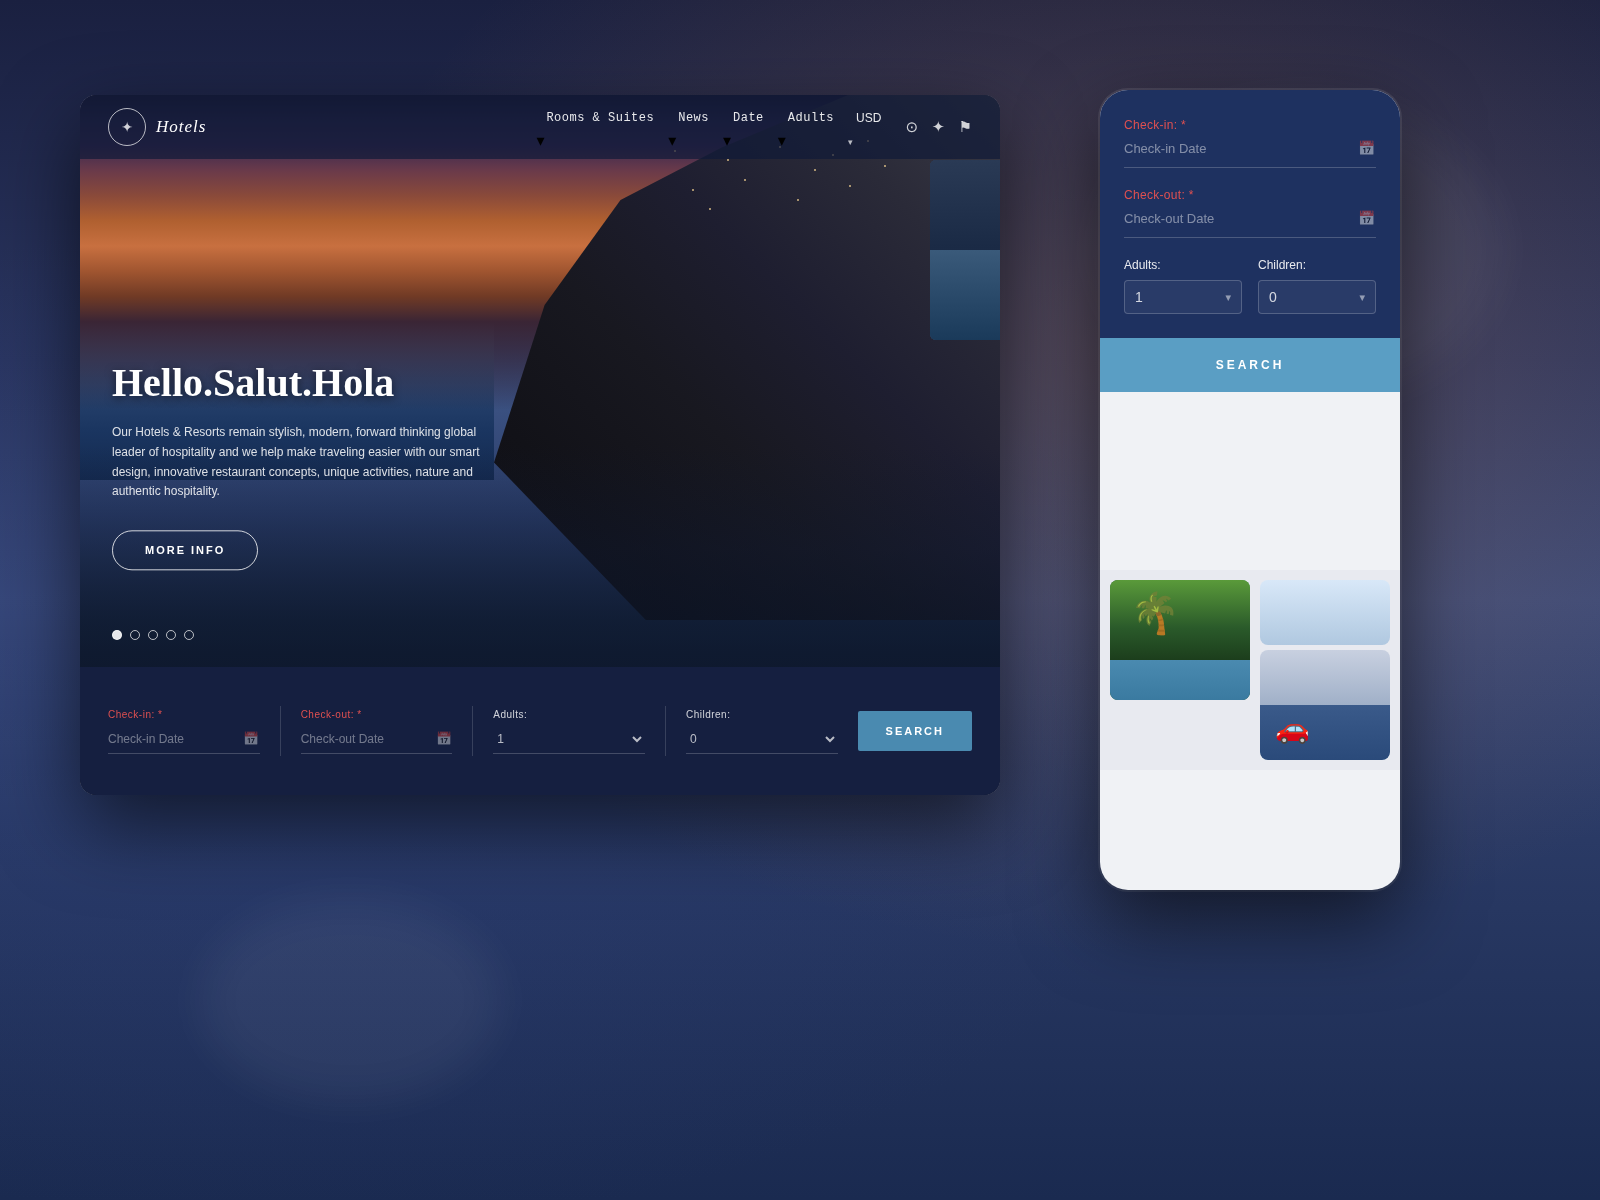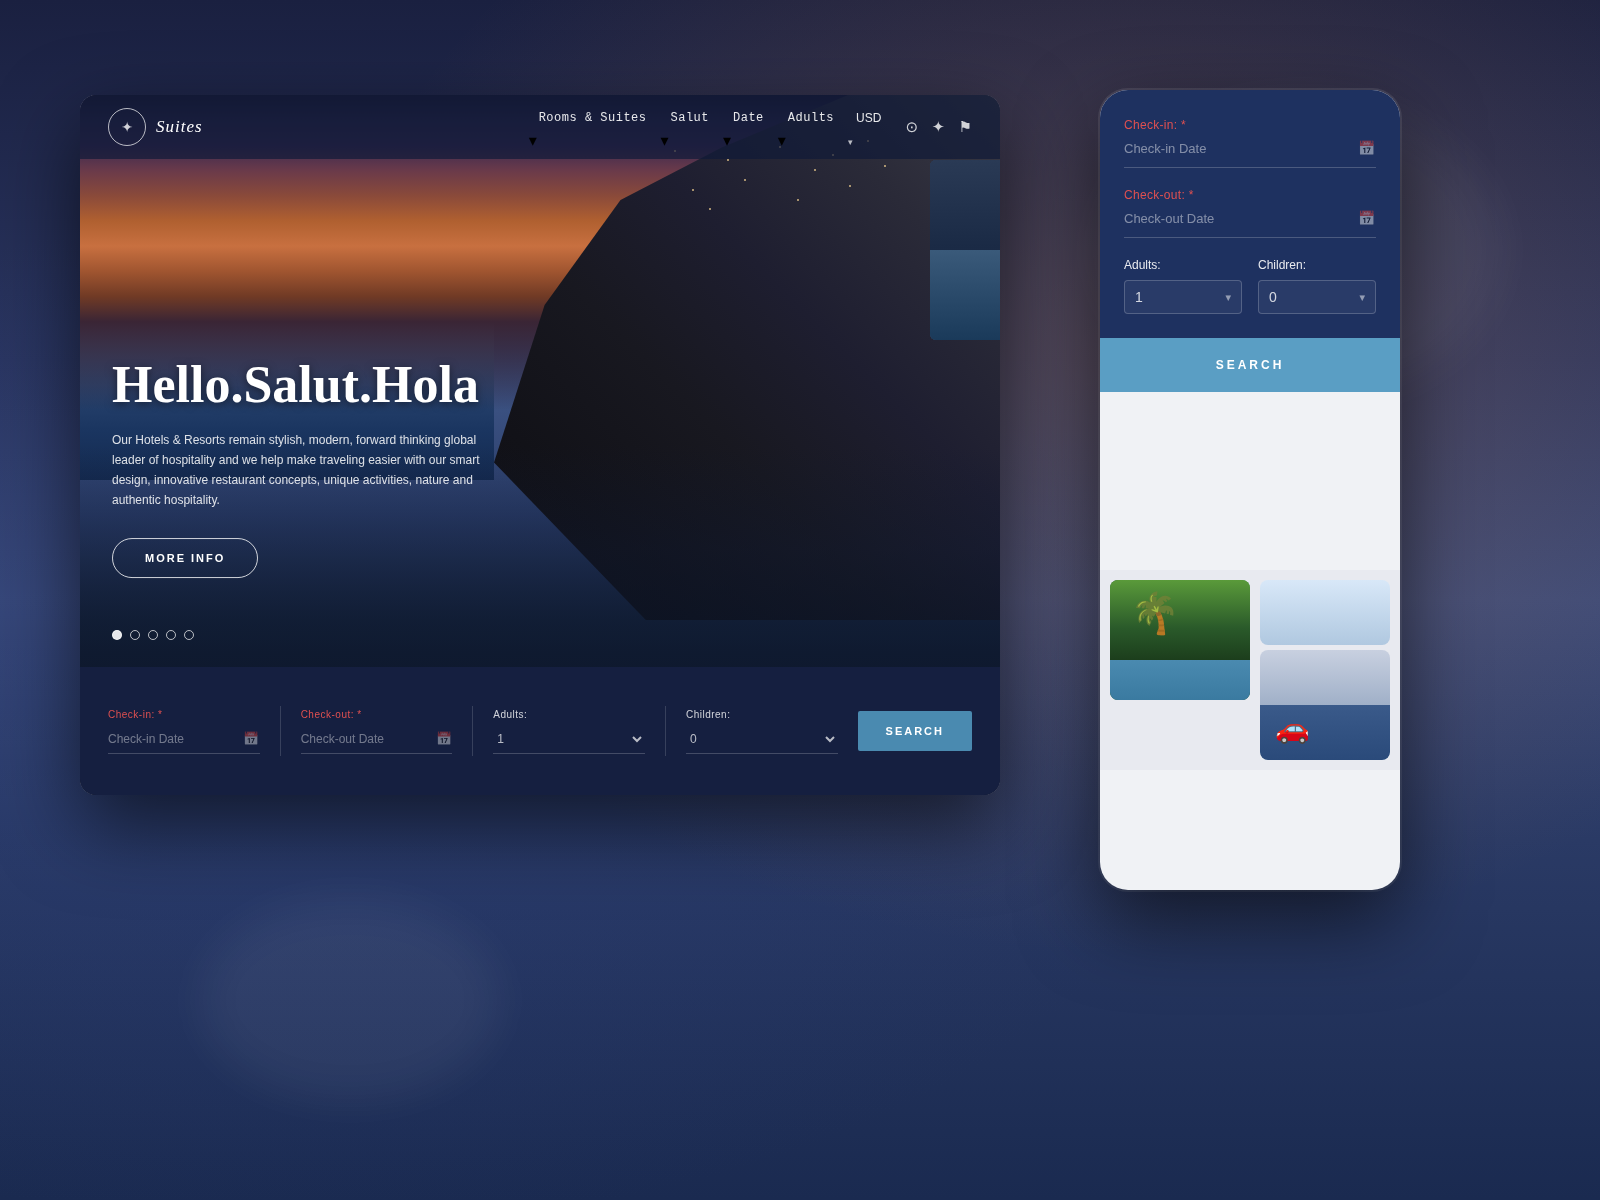--- a/index.html
+++ b/index.html
@@ -232,21 +232,21 @@
       position: absolute;
       left: 32px;
       top: 50%;
       transform: translateY(-40%);
       z-index: 10;
       color: #fff;
       max-width: 430px;
     }
 
     .hero-title {
-      font-size: 52px;
+      font-size: 40px;
       font-weight: 700;
       line-height: 1.1;
       margin-bottom: 18px;
       color: #fff;
       font-family: Georgia, serif;
       text-shadow: 0 2px 8px rgba(0,0,0,0.5);
     }
 
     .hero-subtitle {
       font-size: 12px;
@@ -650,29 +650,29 @@
 
     <div class="hero-preview">
       <div style="position:absolute;top:0;left:0;right:0;height:49%;background:linear-gradient(180deg,#2a3a55 0%,#1a2a45 100%);z-index:1;"></div>
       <div style="position:absolute;top:50%;left:0;right:0;bottom:0;background:linear-gradient(180deg,#3a5a7a 0%,#2a4a6a 50%,#1a3a5a 100%);z-index:1;"></div>
     </div>
   </div>
 
   <div class="navbar">
     <div class="nav-logo">
       <div class="nav-logo-circle">✦</div>
-      <span class="nav-logo-text">Suites</span>
+      <span class="nav-logo-text">Hotels</span>
     </div>
     <ul class="nav-links">
       <li>
         <a href="#">Rooms &amp; Suites</a>
         <span class="chevron">▾</span>
       </li>
       <li>
-        <a href="#">Salut</a>
+        <a href="#">News</a>
         <span class="chevron">▾</span>
       </li>
       <li>
         <a href="#">Date</a>
         <span class="chevron">▾</span>
       </li>
       <li>
         <a href="#">Adults</a>
         <span class="chevron">▾</span>
       </li>

